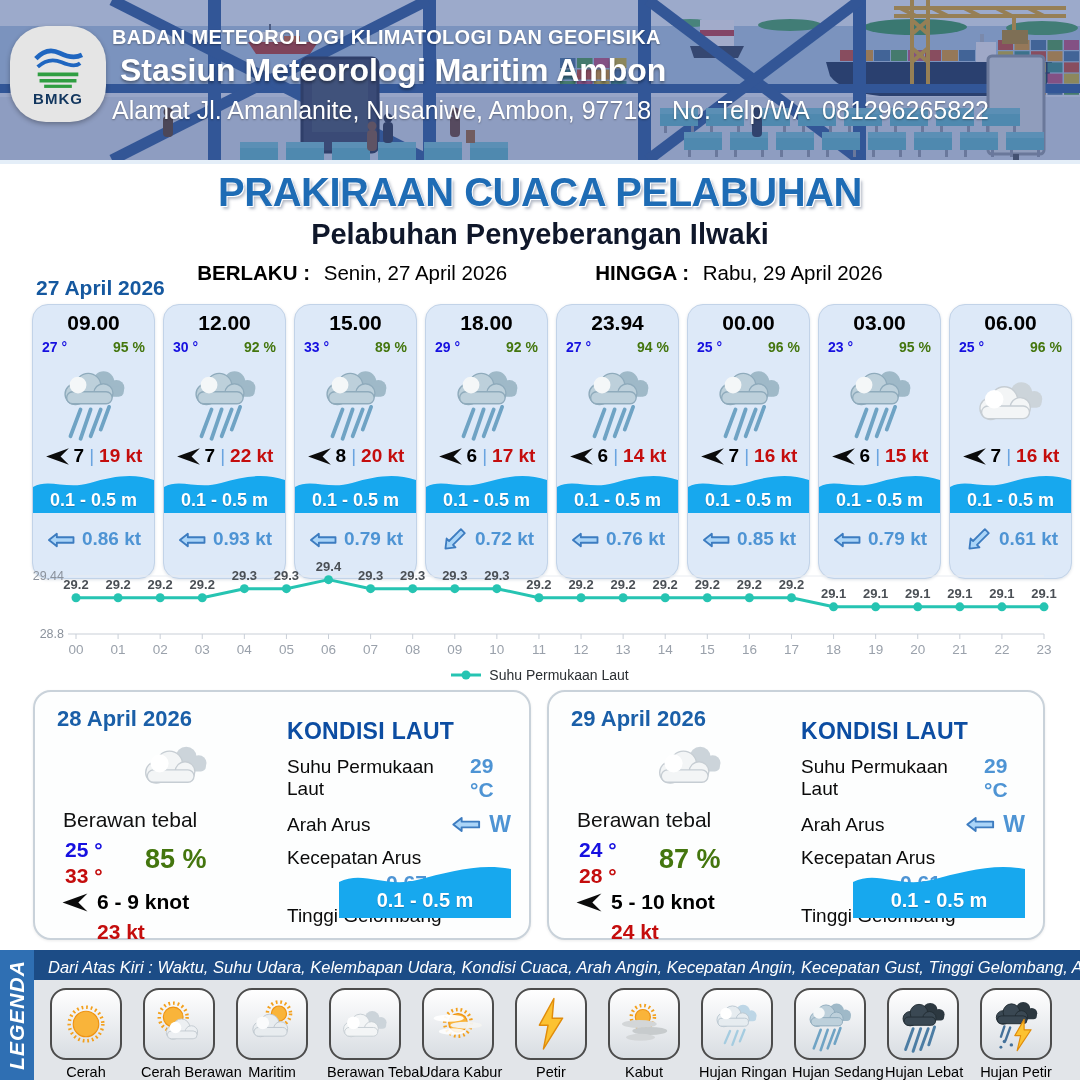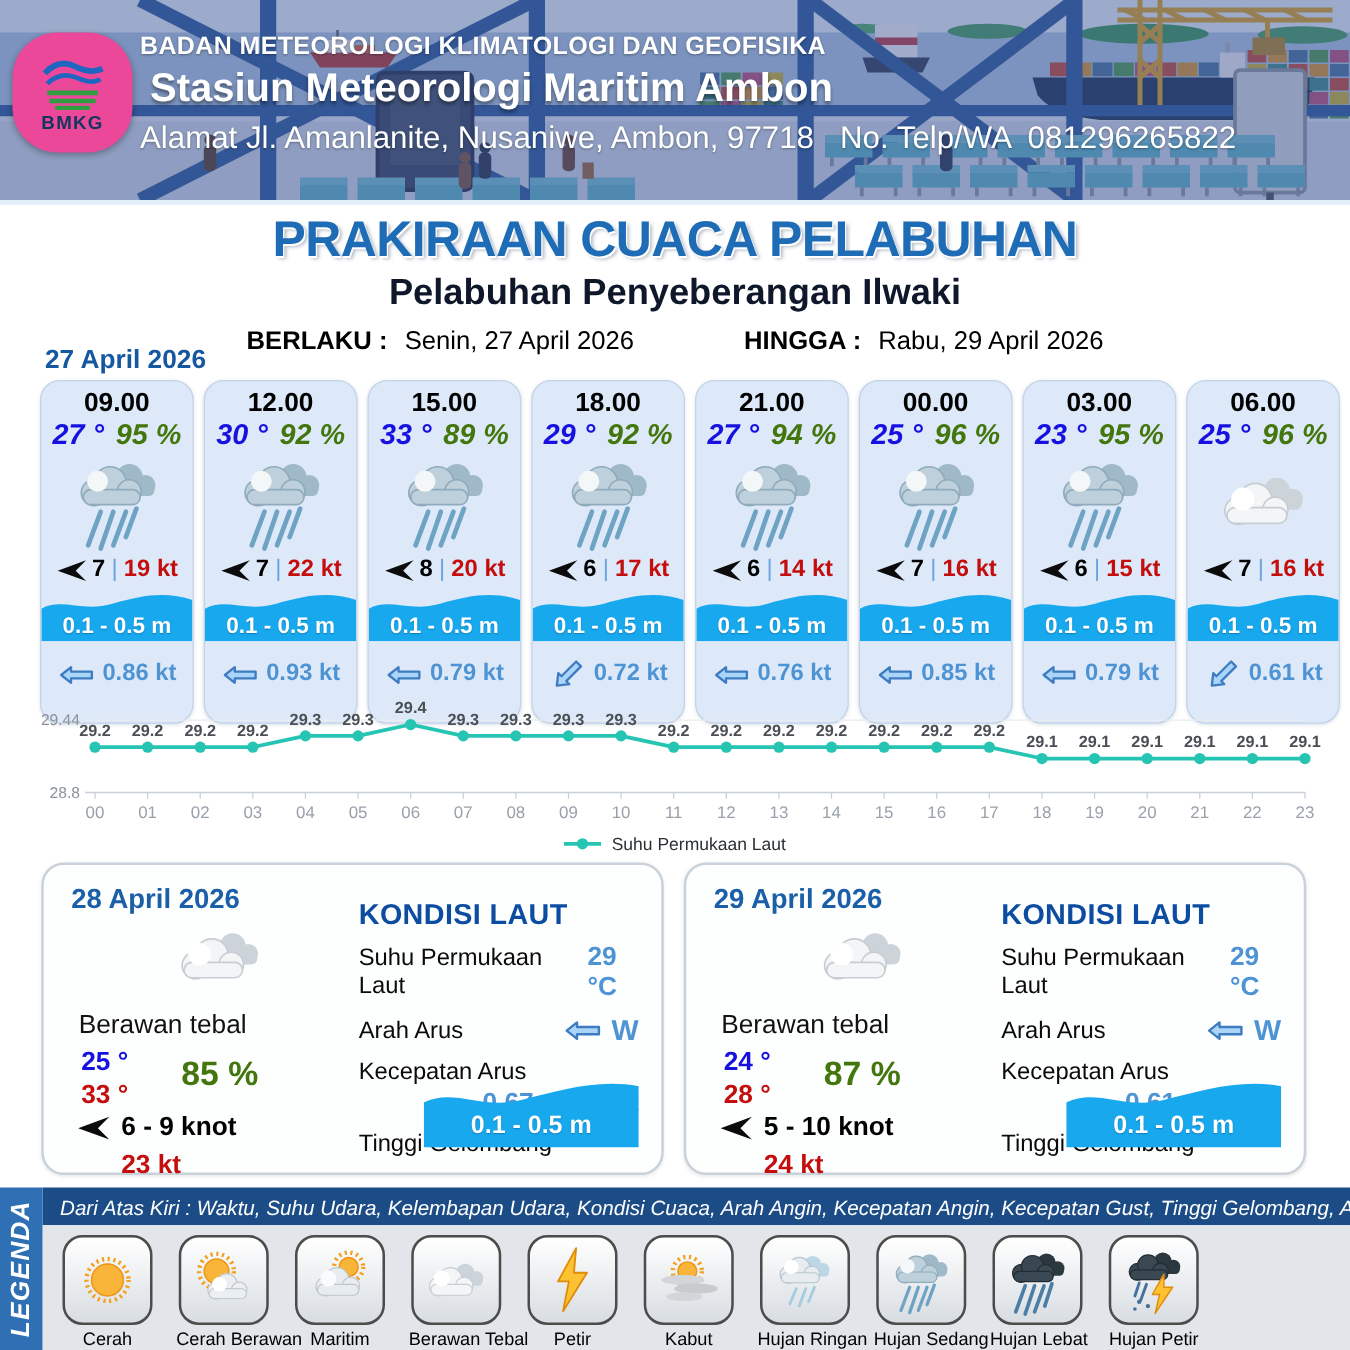--- a/index.html
+++ b/index.html
@@ -2,21 +2,21 @@
 <html><head>
 <meta charset="utf-8">
 <style>
   html,body{margin:0;padding:0;width:1080px;height:1080px;overflow:hidden;
     font-family:"Liberation Sans","DejaVu Sans",sans-serif;background:#ffffff;}
   .page{position:relative;width:1080px;height:1080px;}
 
   
   .header{position:absolute;top:0;left:0;width:1080px;height:160px;overflow:hidden;border-bottom:4px solid #e4eef8;}
   .header-art{position:absolute;inset:0;width:100%;height:100%;}
-  .logo-pill{position:absolute;left:10px;top:26px;width:96px;height:96px;background:#ec4899;border-radius:36px;
+  .logo-pill{position:absolute;left:10px;top:26px;width:96px;height:96px;background:#e5e5e5;border-radius:36px;
     display:flex;flex-direction:column;align-items:center;justify-content:center;box-shadow:0 2px 5px rgba(0,0,0,.3);}
   .logo-pill svg{width:62px;height:48px;display:block;}
   .logo-text{font-size:15px;font-weight:bold;color:#12365e;letter-spacing:1px;}
   .header-text{position:absolute;left:112px;top:26px;color:#fff;}
   .h-agency{font-size:20px;font-weight:bold;letter-spacing:.3px;text-shadow:0 1px 2px rgba(0,0,0,.35);}
   .h-station{font-size:32px;font-weight:bold;margin-top:3px;margin-left:8px;text-shadow:0 2px 3px rgba(0,0,0,.4);}
   .h-address{font-size:25px;margin-top:7px;white-space:pre;text-shadow:0 1px 2px rgba(0,0,0,.35);}
 
   
   .title-block{position:absolute;top:170px;left:0;width:100%;text-align:center;}
@@ -28,21 +28,21 @@
   .validity .val{margin-left:8px;}
 
   
   .date-heading{position:absolute;top:276px;left:36px;font-size:21px;font-weight:bold;color:#15589f;}
 
   
   .cards-row{position:absolute;top:304px;left:32px;display:flex;gap:8px;}
   .fcard{width:123px;height:275px;background:#dde9f8;border:1.5px solid #c2d3e8;border-radius:16px;
     overflow:hidden;display:flex;flex-direction:column;box-shadow:0 1px 3px rgba(30,60,100,.15);box-sizing:border-box;}
   .ftime{text-align:center;font-size:21px;font-weight:bold;color:#000;margin-top:6px;height:24px;line-height:24px;}
-  .frow1{display:flex;justify-content:space-between;padding:0 9px;font-size:23px;font-weight:bold;height:24px;line-height:24px;font-style:italic;}
+  .frow1{display:flex;justify-content:space-between;padding:0 9px;font-size:14px;font-weight:bold;height:24px;line-height:24px;}
   .tval{color:#1610e0;}
   .hval{color:#44760e;}
   .w-icon{height:84px;display:flex;align-items:center;justify-content:center;}
   .w-icon svg{width:84px;height:84px;display:block;}
   .fwind{display:flex;align-items:center;justify-content:center;gap:4px;height:26px;font-size:19px;font-weight:bold;color:#000;}
   .wa{display:flex;}
   .wa svg{width:25px;height:21px;display:block;}
   .sep{color:#6aa4e0;font-weight:normal;padding:0 1px;}
   .wg{color:#c40d0d;}
   .fwave{position:relative;height:44px;}
@@ -575,21 +575,21 @@
     <div class="fcur">
       <span class="cur-arrow dl">
             <svg viewBox="0 0 36 24" xmlns="http://www.w3.org/2000/svg">
               <path d="M13 4.5 L13 8.7 L33 8.7 L33 15.3 L13 15.3 L13 19.5 L3.5 12 Z" fill="#abd5f8" stroke="#3d7cc0" stroke-width="2.2" stroke-linejoin="round"></path>
             </svg>
           </span>
       <span>0.72 kt</span>
     </div>
   </div>
       <div class="fcard">
-    <div class="ftime">21.00</div>
+    <div class="ftime">23.94</div>
     <div class="frow1">
       <span class="tval">27 °</span>
       <span class="hval">94 %</span>
     </div>
     <div class="w-icon">
           <svg viewBox="0 0 100 100" xmlns="http://www.w3.org/2000/svg">
             <g fill="#9fb9c8">
               <circle cx="48.6" cy="35.4" r="10.4"></circle>
               <circle cx="61.4" cy="27.4" r="12.8"></circle>
               <circle cx="76.6" cy="34.6" r="9.600000000000001"></circle>
@@ -1097,20 +1097,32 @@
                   <rect x="15" y="56" width="57" height="15" rx="7.5"></rect>
                 </g>
                 <circle cx="30" cy="48" r="11" fill="#fff"></circle>
               </svg>
             </div>
     <div class="llabel">Berawan Tebal</div>
   </div>
           <div class="litem">
     <div class="lbox">
               <svg viewBox="0 0 100 100" xmlns="http://www.w3.org/2000/svg">
+                <circle cx="50" cy="48" r="23" fill="none" stroke="#f3a01c" stroke-width="6" stroke-dasharray="3 5"></circle>
+                <circle cx="50" cy="48" r="16" fill="#f9b43a" stroke="#ee9312" stroke-width="2"></circle>
+                <ellipse cx="34" cy="40" rx="26" ry="6" fill="#ffffff" opacity="0.92"></ellipse>
+                <ellipse cx="64" cy="52" rx="27" ry="6" fill="#f4f4f1" opacity="0.95"></ellipse>
+                <ellipse cx="40" cy="63" rx="23" ry="5.5" fill="#ffffff" opacity="0.85"></ellipse>
+              </svg>
+            </div>
+    <div class="llabel">Udara Kabur</div>
+  </div>
+          <div class="litem">
+    <div class="lbox">
+              <svg viewBox="0 0 100 100" xmlns="http://www.w3.org/2000/svg">
                 <polygon points="55,6 30,52 45,52 37,93 70,40 52,40" fill="#fcc231" stroke="#e08c0b" stroke-width="2.5" stroke-linejoin="round"></polygon>
               </svg>
             </div>
     <div class="llabel">Petir</div>
   </div>
           <div class="litem">
     <div class="lbox">
               <svg viewBox="0 0 100 100" xmlns="http://www.w3.org/2000/svg">
                 <circle cx="48" cy="38" r="20" fill="none" stroke="#f3a01c" stroke-width="6" stroke-dasharray="3 5"></circle>
                 <circle cx="48" cy="38" r="13" fill="#f9b43a" stroke="#ee9312" stroke-width="2"></circle>

